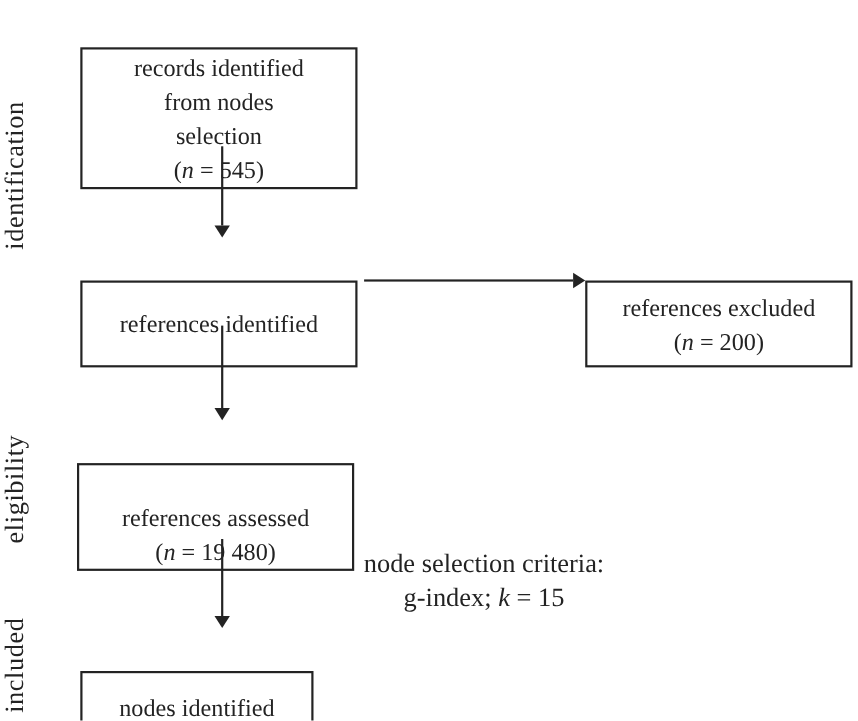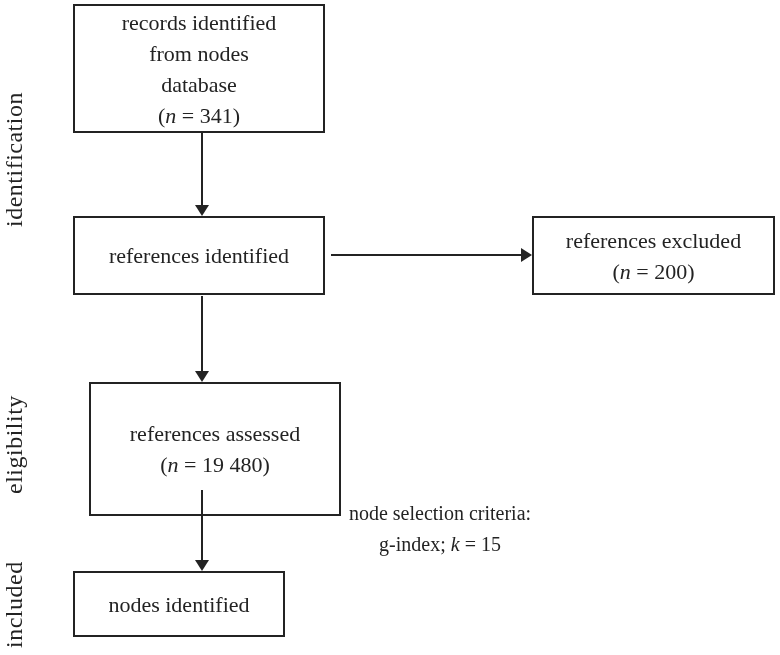--- a/index.html
+++ b/index.html
@@ -20,26 +20,27 @@
     position: absolute;
     border: 2px solid #232323;
     background: #ffffff;
     display: flex;
     flex-direction: column;
     align-items: center;
     justify-content: center;
     text-align: center;
     font-size: 22px;
     line-height: 31px;
+    margin-top: 39px;
   }
   .box .var, .annotation .var { font-style: italic; }
   .box-records              { left: 73px;  top: 4px;   width: 252px; height: 129px; }
   .box-refs-identified      { left: 73px;  top: 216px; width: 252px; height: 79px; text-align: right;  }
   .box-refs-excluded        { left: 532px; top: 216px; width: 243px; height: 79px;  }
-  .box-refs-assessed        { left: 89px;  top: 382px; width: 252px; height: 134px; }
+  .box-refs-assessed        { left: 70px;  top: 382px; width: 252px; height: 98px; justify-content: flex-end; }
   .box-nodes-identified     { left: 73px;  top: 571px; width: 212px; height: 66px;  }
 
   .side-label {
     position: absolute;
     left: 1px;
     width: 36px;
     writing-mode: vertical-rl;
     transform: rotate(180deg);
     text-align: center;
     font-size: 24px;
@@ -78,39 +79,39 @@
   }
   .arrow-1 { left: 195px; top: 133px; height: 83px; }
   .arrow-2 { left: 195px; top: 296px; height: 86px; }
   .arrow-3 { left: 195px; top: 490px; height: 81px; }
   .arrow-4 { left: 331px; top: 248px; width: 201px; }
 
   .annotation {
     position: absolute;
     left: 305px; top: 498px; width: 270px;
     text-align: center;
-    font-size: 20px;
+    font-size: 24px;
     line-height: 31px;
     color: #232323;
   }
 </style>
 </head>
 <body>
 
 <div class="canvas">
 
   <div class="side-label label-identification">identification</div>
   <div class="side-label label-eligibility">eligibility</div>
   <div class="side-label label-included">included</div>
 
   <div class="box box-records">
     <div>records identified</div>
     <div>from nodes</div>
-    <div>database</div>
-    <div><span>(</span><span class="var">n</span><span> = 341)</span></div>
+    <div>selection</div>
+    <div><span>(</span><span class="var">n</span><span> = 545)</span></div>
   </div>
 
   <div class="arrow-down arrow-1">
     <div class="shaft"></div>
     <div class="head"></div>
   </div>
 
   <div class="box box-refs-identified">
     <div>references identified</div>
   </div>

